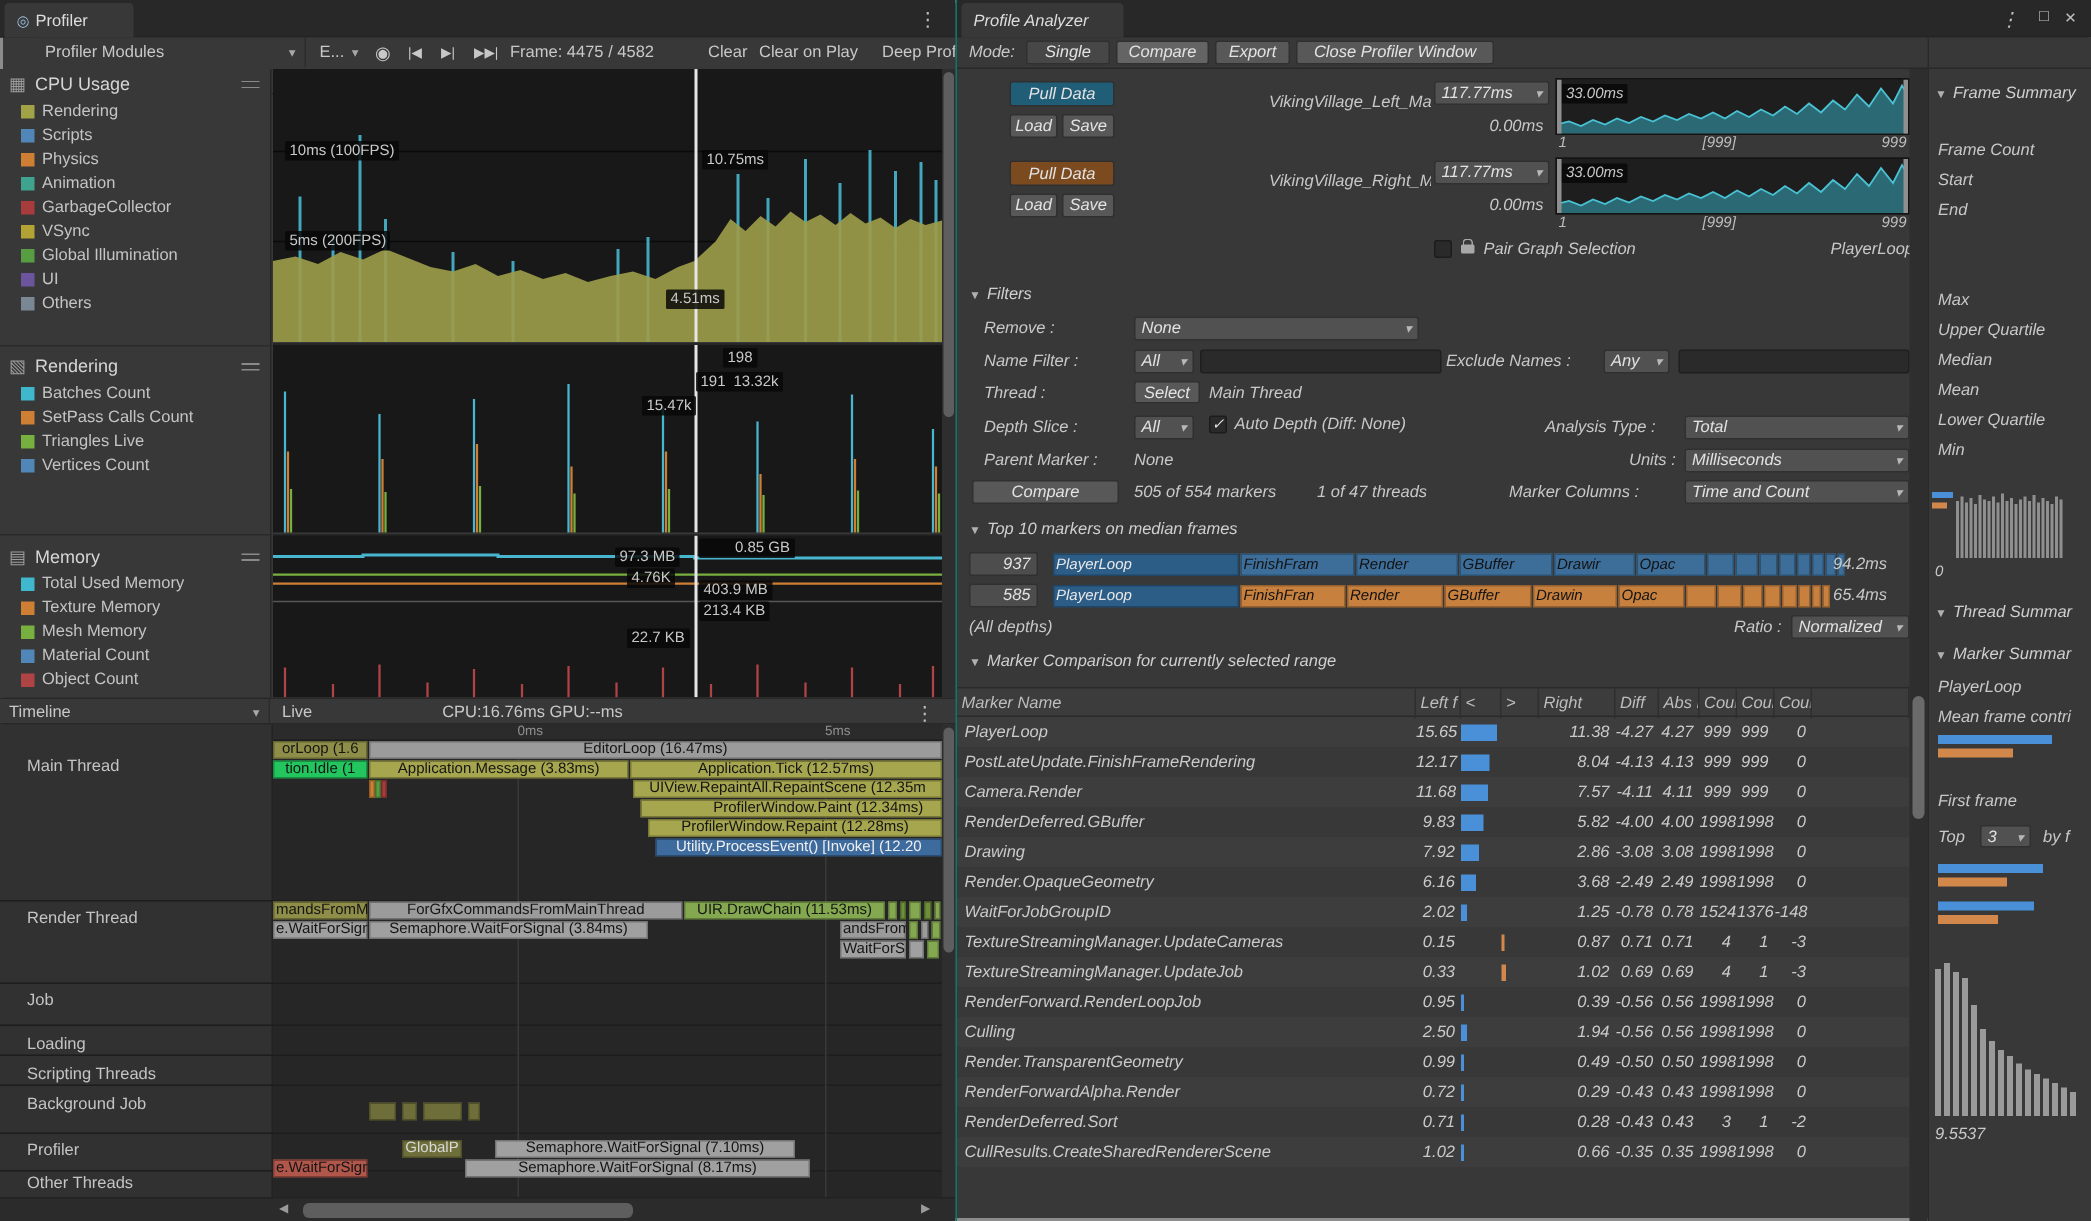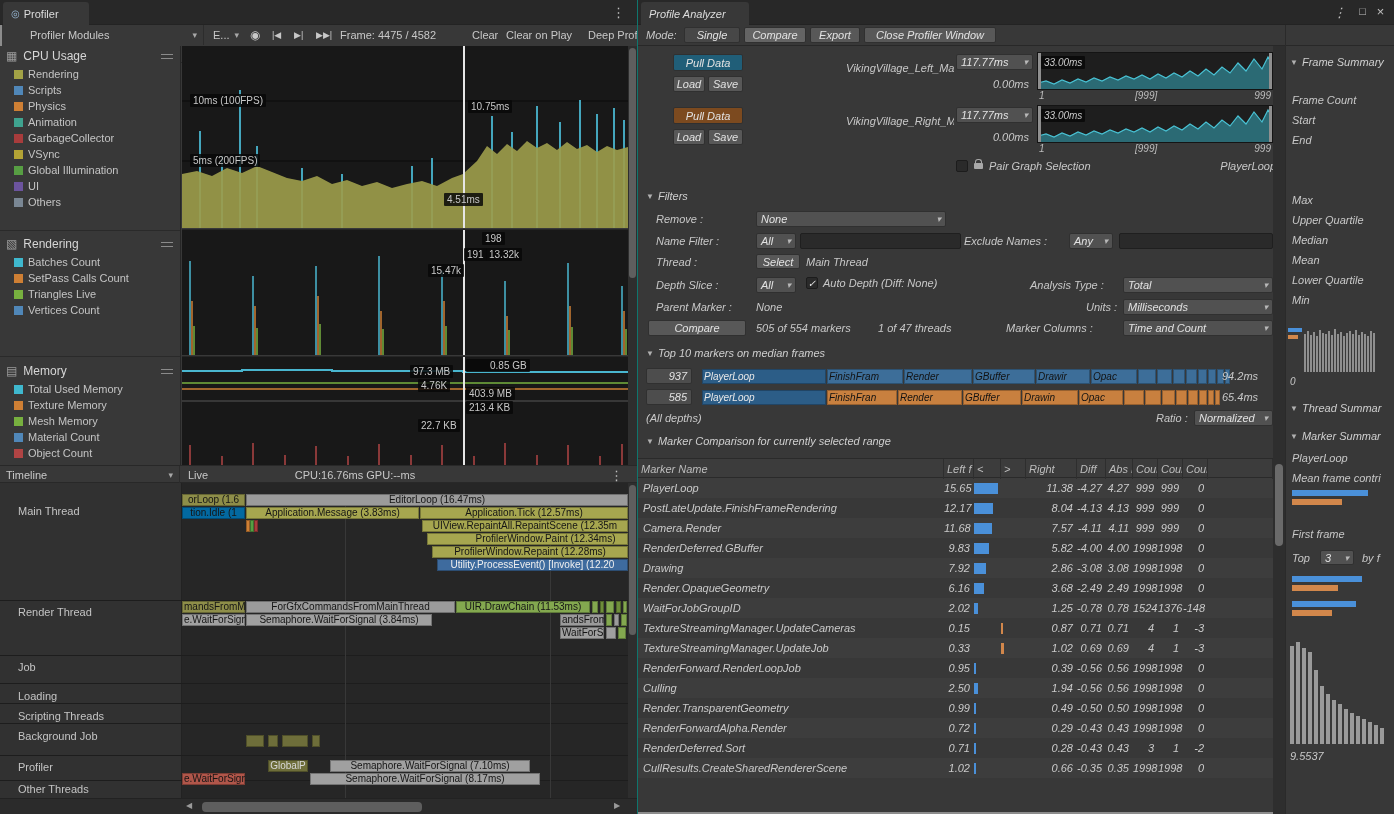--- a/index.html
+++ b/index.html
@@ -280,27 +280,31 @@
           <div class="tl-label" style="top: 123px;">Render Thread</div>
           <div class="tl-label" style="top: 178px;">Job</div>
           <div class="tl-label" style="top: 207px;">Loading</div>
           <div class="tl-label" style="top: 227px;">Scripting Threads</div>
           <div class="tl-label" style="top: 247px;">Background Job</div>
           <div class="tl-label" style="top: 278px;">Profiler</div>
           <div class="tl-label" style="top: 300px;">Other Threads</div>
         </div>
 
       <div class="abs" style="left:182px;top:0;width:446px;height:315px;overflow:hidden;">
+        <div class="abs" style="left:0;top:0;width:446px;height:11px;border-bottom:1px solid #1D1D1D;background:#2B2B2B;">
+          <span class="abs" style="left:163px;top:-1px;font-size:9px;color:#909090;">0ms</span>
+          <span class="abs" style="left:368px;top:-1px;font-size:9px;color:#909090;">5ms</span>
+        </div>
         <div class="abs" style="left:163px;top:11px;width:1px;height:304px;background:#383838;"></div>
         <div class="abs" style="left:368px;top:11px;width:1px;height:304px;background:#383838;"></div>
         <div>
 
         <div class="tl-block" style="left: 0px; top: 11px; width: 63px; background: rgb(142, 142, 73);">orLoop (1.6</div>
             <div class="tl-block" style="left: 64px; top: 11px; width: 382px; background: rgb(155, 155, 155);">EditorLoop (16.47ms)</div>
-            <div class="tl-block" style="left: 0px; top: 24px; width: 63px; background: #0369a1;">tion.Idle (1</div>
+            <div class="tl-block" style="left: 0px; top: 24px; width: 63px; background: #22c55e;">tion.Idle (1</div>
             <div class="tl-block" style="left: 64px; top: 24px; width: 173px; background: rgb(166, 166, 79);">Application.Message (3.83ms)</div>
             <div class="tl-block" style="left: 238px; top: 24px; width: 208px; background: rgb(166, 166, 79);">Application.Tick (12.57ms)</div>
             <div class="tl-block" style="left: 64px; top: 37px; width: 3px; background: rgb(206, 127, 52);"></div>
             <div class="tl-block" style="left: 68px; top: 37px; width: 3px; background: rgb(87, 158, 67);"></div>
             <div class="tl-block" style="left: 72px; top: 37px; width: 2px; background: rgb(168, 60, 60);"></div>
             <div class="tl-block" style="left: 240px; top: 37px; width: 206px; background: rgb(166, 166, 79);">UIView.RepaintAll.RepaintScene (12.35m</div>
             <div class="tl-block" style="left: 245px; top: 50px; width: 201px; background: rgb(166, 166, 79); padding-left: 38px;">ProfilerWindow.Paint (12.34ms)</div>
             <div class="tl-block" style="left: 250px; top: 63px; width: 196px; background: rgb(166, 166, 79);">ProfilerWindow.Repaint (12.28ms)</div>
             <div class="tl-block" style="left: 255px; top: 76px; width: 191px; background: rgb(62, 107, 158); color: rgb(239, 239, 239);">Utility.ProcessEvent() [Invoke] (12.20</div>
             <div class="tl-block" style="left: 0px; top: 118px; width: 63px; background: rgb(142, 142, 73);">mandsFromM</div>

